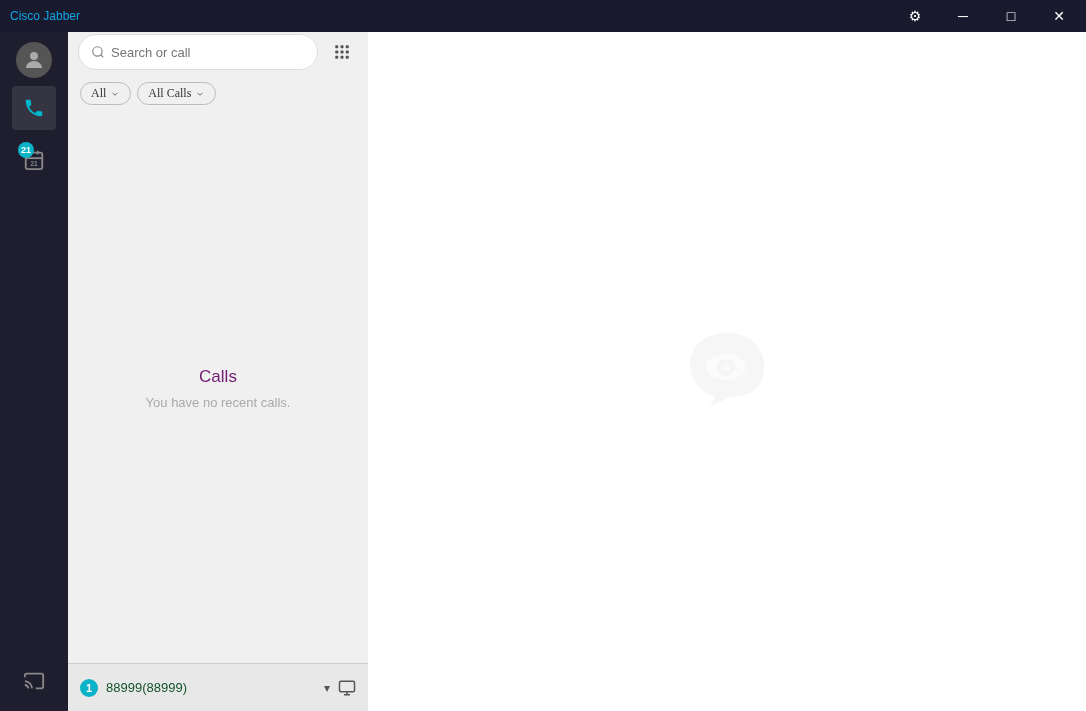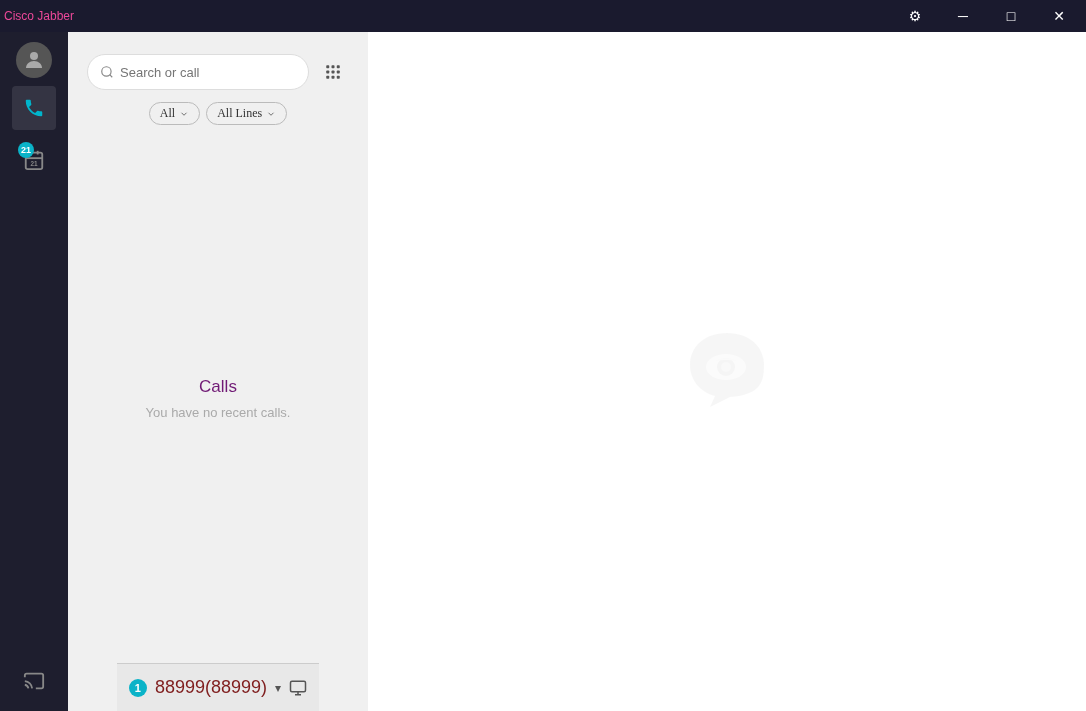--- a/index.html
+++ b/index.html
@@ -19,23 +19,23 @@
       left: 0;
       right: 0;
       height: 32px;
       background: #1a1a2e;
       display: flex;
       align-items: center;
       justify-content: space-between;
       z-index: 100;
     }
     .titlebar-title {
-      color: #ec4899;
+      color: #0ea5e9;
       font-size: 12px;
-      padding-left: 4px;
+      padding-left: 10px;
     }
     .titlebar-controls {
       display: flex;
       align-items: center;
       gap: 2px;
       padding-right: 4px;
     }
     .titlebar-btn {
       width: 46px;
       height: 32px;
@@ -112,23 +112,22 @@
       justify-content: center;
       font-weight: bold;
     }
 
     
     .panel {
       width: 300px;
       background: #f0f0f0;
       display: flex;
       flex-direction: column;
-      padding-top: 44px;
+      padding-top: 24px;
       flex-shrink: 0;
-      align-items: center;
     }
     .panel-search-row {
       display: flex;
       align-items: center;
       padding: 10px 10px 8px 10px;
       gap: 8px;
     }
     .search-box {
       flex: 1;
       background: #fff;
@@ -218,22 +217,22 @@
       width: 18px;
       height: 18px;
       border-radius: 50%;
       display: flex;
       align-items: center;
       justify-content: center;
       font-weight: bold;
       flex-shrink: 0;
     }
     .line-label {
-      font-size: 18px;
-      color: #7f1d1d;
+      font-size: 13px;
+      color: #14532d;
       flex: 1;
     }
     .line-chevron {
       color: #555;
       font-size: 12px;
       cursor: pointer;
     }
     .line-monitor-btn {
       background: transparent;
       border: none;
@@ -336,21 +335,21 @@
     </div>
 
     <div class="panel-filters">
       <button class="filter-btn">
         <span>All</span>
         <svg viewBox="0 0 24 24">
           <polyline points="6 9 12 15 18 9" fill="none" stroke="#555" stroke-width="2"></polyline>
         </svg>
       </button>
       <button class="filter-btn">
-        <span>All Lines</span>
+        <span>All Calls</span>
         <svg viewBox="0 0 24 24">
           <polyline points="6 9 12 15 18 9" fill="none" stroke="#555" stroke-width="2"></polyline>
         </svg>
       </button>
     </div>
 
     <div class="panel-content">
       <div class="calls-title">Calls</div>
       <div class="calls-subtitle">You have no recent calls.</div>
     </div>

